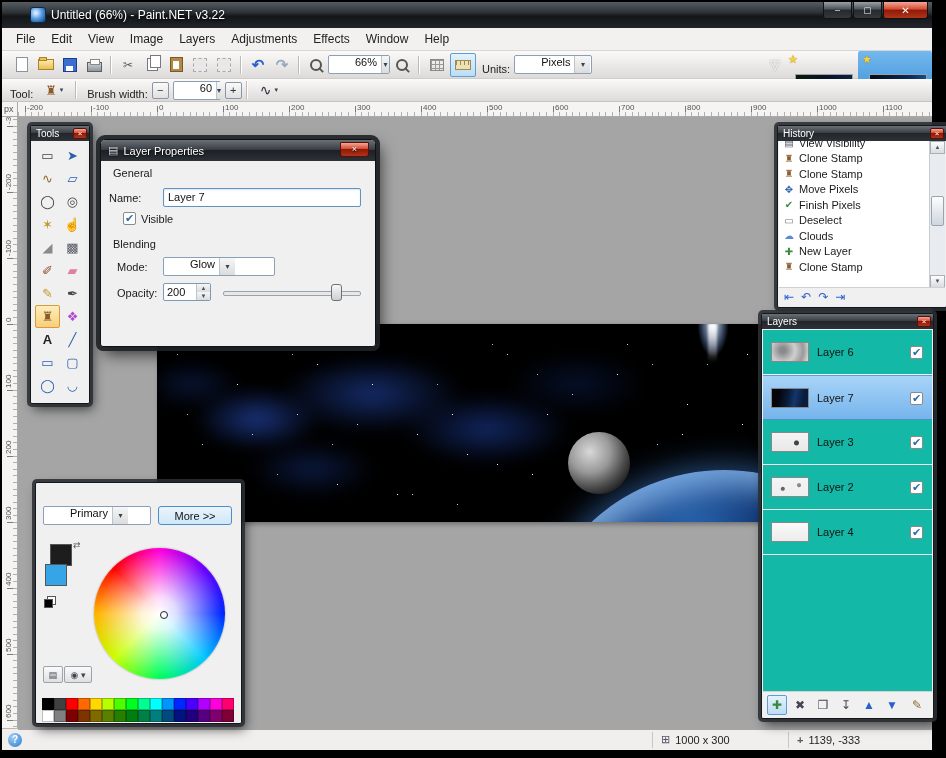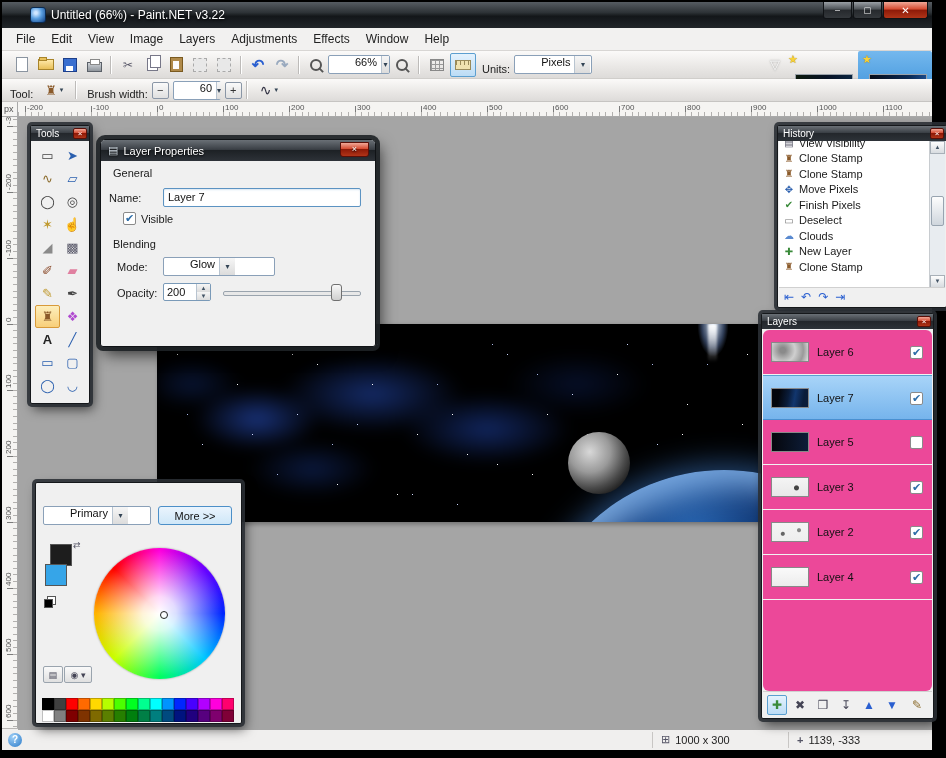--- a/index.html
+++ b/index.html
@@ -197,21 +197,21 @@
   .harr{position:absolute;left:0;width:15px;height:13px;background:linear-gradient(#fdfdfd,#d8dce0);
     border:1px solid #a8b0b8;box-sizing:border-box;font-size:6px;color:#456;text-align:center;line-height:11px;}
   .hthumb{position:absolute;left:1px;width:13px;height:30px;top:55px;background:linear-gradient(#fdfdfd,#cfd6dd);
     border:1px solid #98a4b0;border-radius:2px;box-sizing:border-box;}
   .hist-footer{position:absolute;left:1px;right:1px;bottom:1px;height:18px;background:#f0f0f0;
     border-top:1px solid #d0d0d0;display:flex;align-items:center;padding-left:5px;gap:7px;}
   .hnav{font-size:12px;color:#2a5fd0;line-height:1;}
 
   
   .layers-panel{left:761px;top:313px;width:171px;height:404px;}
-  .layers-body{position:absolute;left:1px;right:1px;top:16px;bottom:27px;background:#ec4899;overflow:hidden;border-radius:6px;}
+  .layers-body{position:absolute;left:1px;right:1px;top:16px;bottom:27px;background:#14b8a6;overflow:hidden;}
   .layer-row{position:relative;height:45px;display:flex;align-items:center;border-bottom:1px solid #f2f2f2;box-sizing:border-box;}
   .layer-row.selected{background:linear-gradient(#a8d4f8,#76b4ec);border-top:1px solid #5a9fd0;border-bottom:1px solid #4a90d0;}
   .lthumb{width:38px;height:20px;border:1px solid #888;margin-left:8px;box-sizing:border-box;background:#fff;flex:0 0 auto;}
   .lname{margin-left:8px;font-size:11px;color:#111;}
   .lname.italic{font-style:italic;}
   .layer-row .cb{position:absolute;right:9px;top:16px;}
   .th-clouds-gray{background:radial-gradient(circle at 30% 40%,#8a8a8a 10%,#cfcfcf 45%,#9a9a9a 75%,#e0e0e0 100%);}
   .th-space-blue{background:linear-gradient(100deg,#04060c 20%,#0a1c3a 45%,#12366e 62%,#0a1c3a 85%);}
   .th-space-dark{background:linear-gradient(90deg,#05070d,#0a1426 60%,#0d1c38);}
   .th-light-dot{background:radial-gradient(circle at 68% 55%,#444 2px,transparent 3px),linear-gradient(#f4f4f4,#e8e8e8);}
@@ -592,25 +592,20 @@
     <div class="layers-body">
         <div class="layer-row">
           <span class="lthumb th-clouds-gray"></span>
           <span class="lname">Layer 6</span>
           <span class="cb checked"></span>
         </div>
         <div class="layer-row selected">
           <span class="lthumb th-space-blue"></span>
           <span class="lname">Layer 7</span>
           <span class="cb checked"></span>
-        </div>
-        <div class="layer-row">
-          <span class="lthumb th-space-dark"></span>
-          <span class="lname">Layer 5</span>
-          <span class="cb"></span>
         </div>
         <div class="layer-row">
           <span class="lthumb th-light-dot"></span>
           <span class="lname">Layer 3</span>
           <span class="cb checked"></span>
         </div>
         <div class="layer-row">
           <span class="lthumb th-light-marks"></span>
           <span class="lname">Layer 2</span>
           <span class="cb checked"></span>

